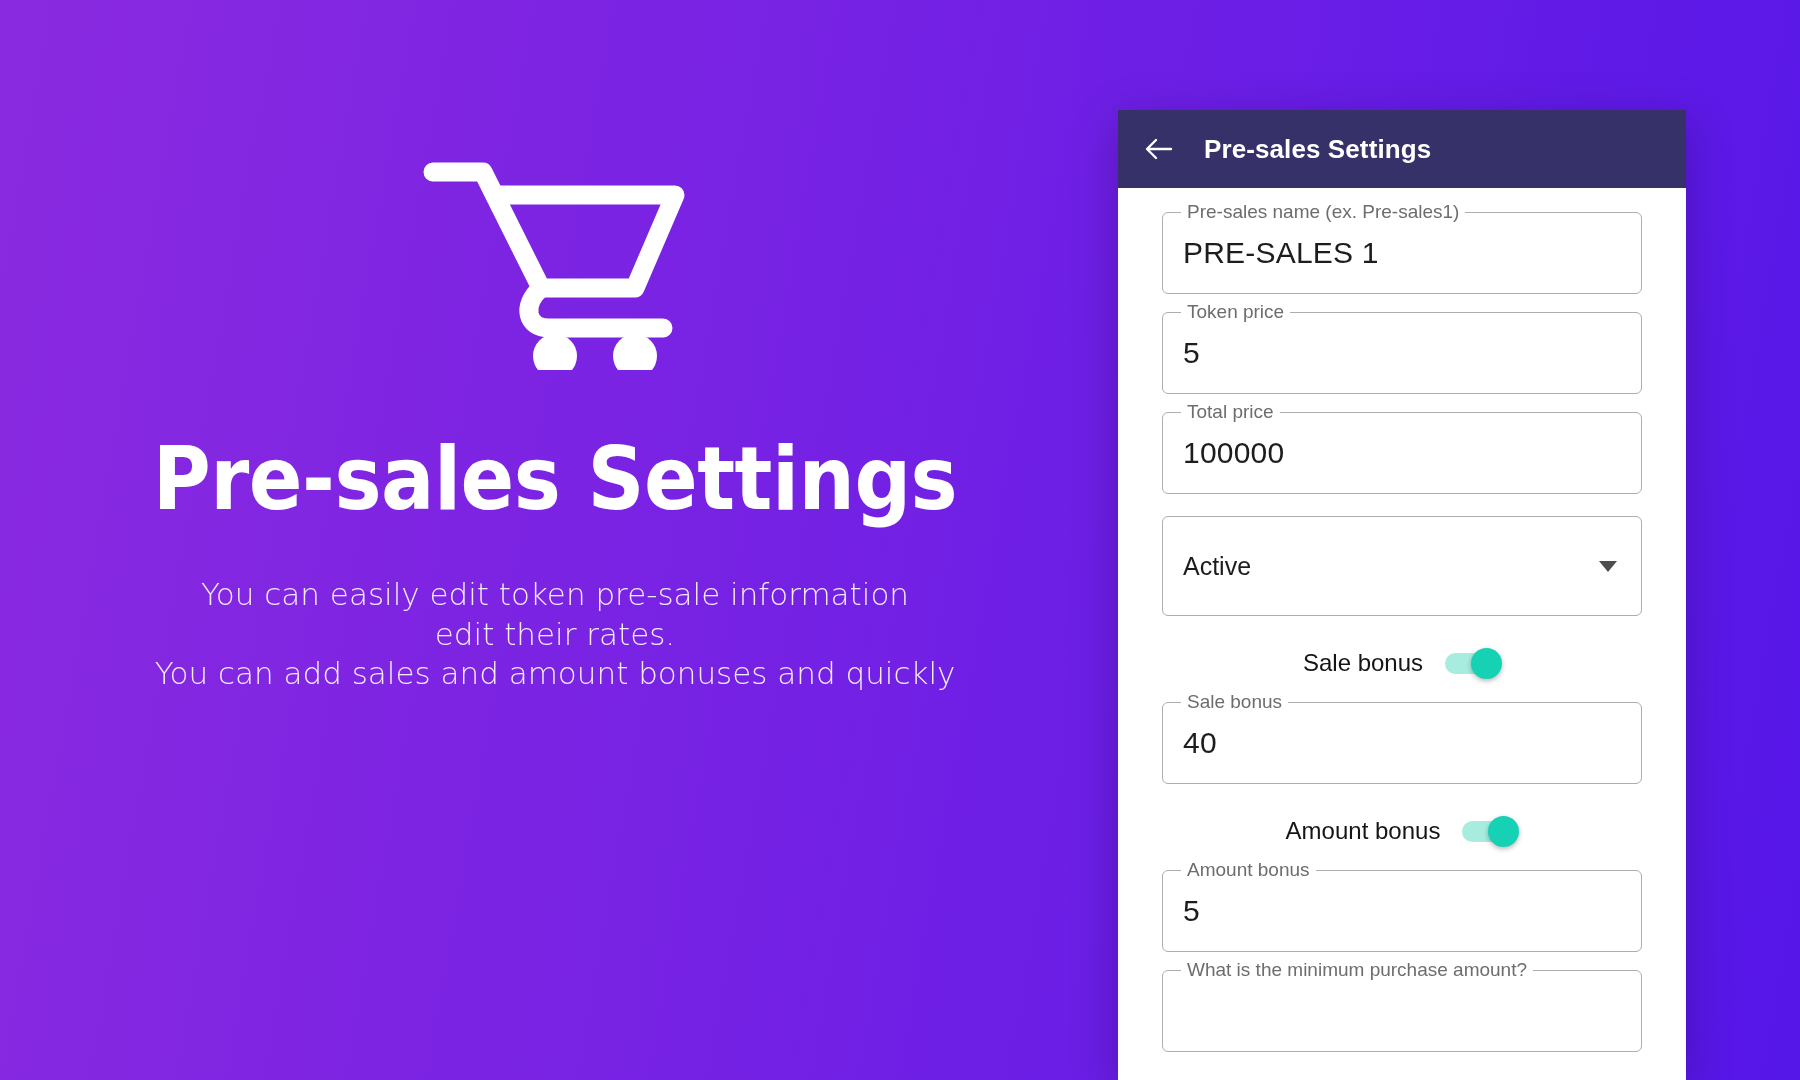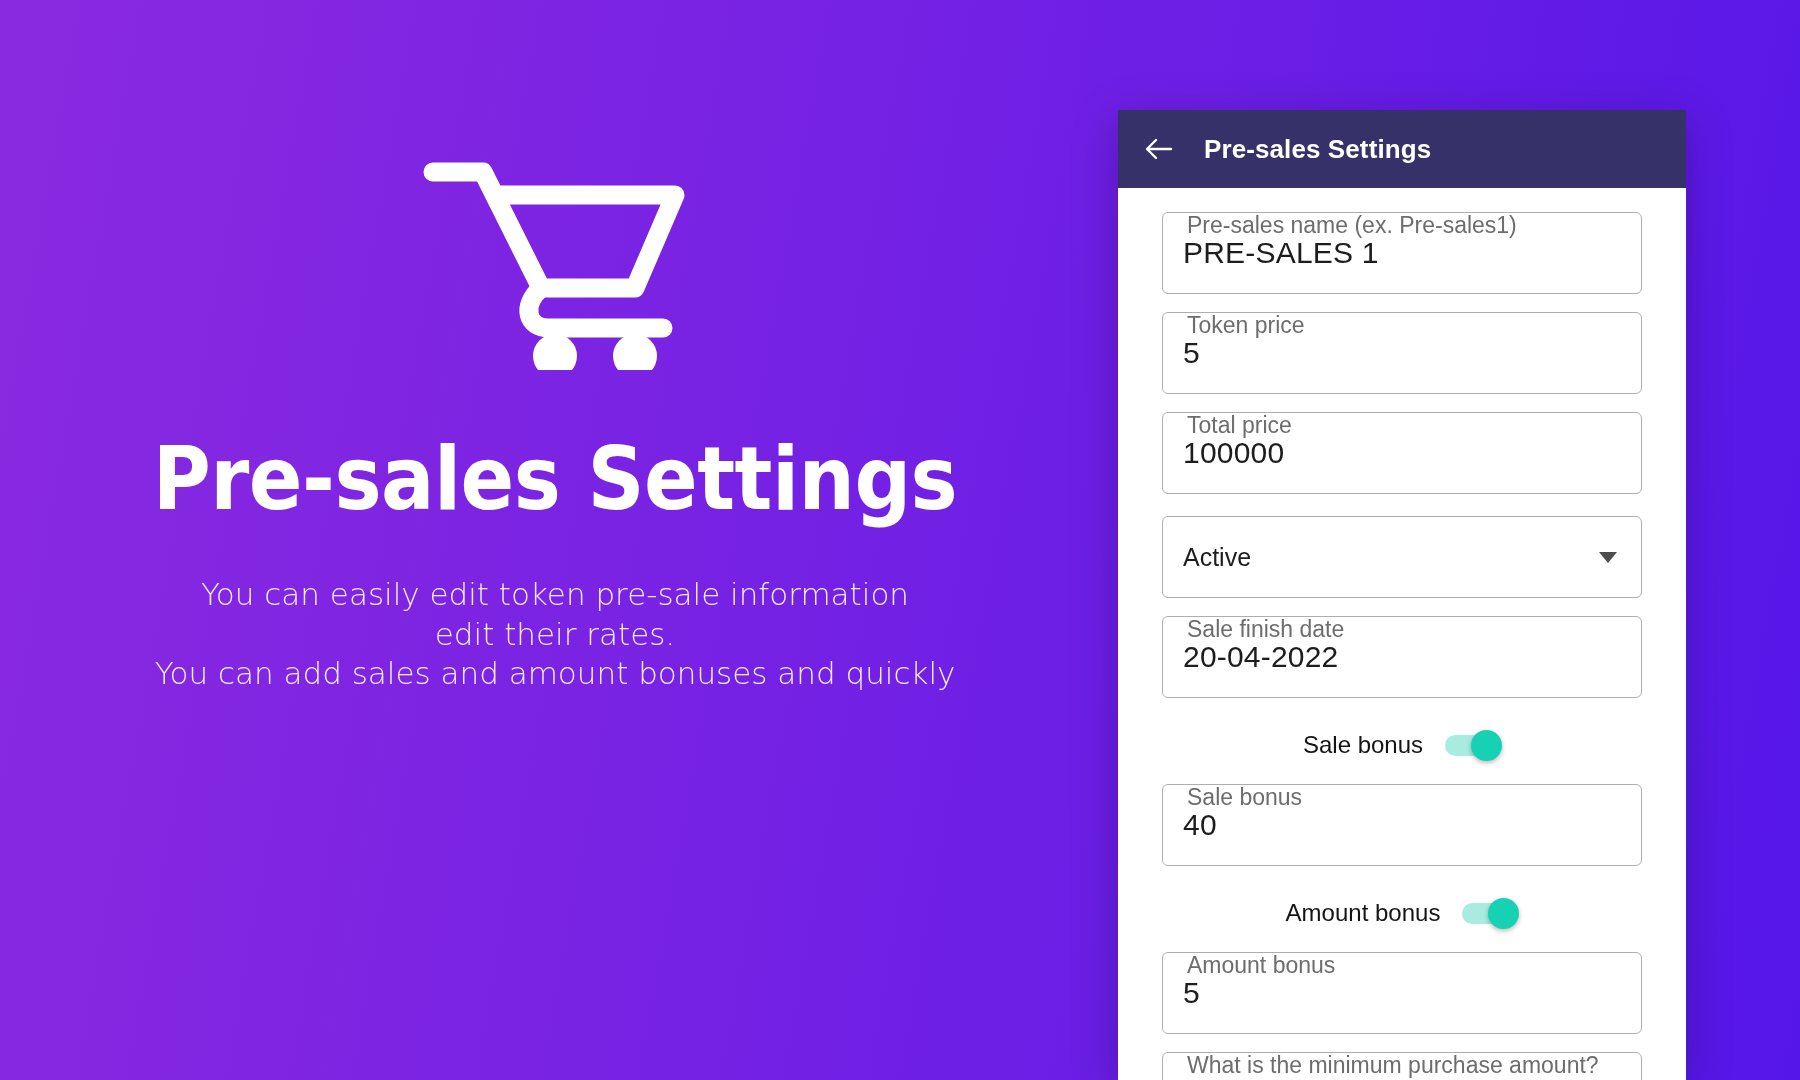--- a/index.html
+++ b/index.html
@@ -103,37 +103,36 @@
     align-items:center;
     padding:0 20px;
     background:transparent;
   }
   .field:first-child { margin-top:6px; }
   .field-label {
     position:absolute;
     top:-11px; left:18px;
     background:#ffffff;
     padding:0 6px;
-    font-size:23px;
+    font-size:19px;
     color:#6d6d6d;
     line-height:1;
     white-space:nowrap;
-    margin-top:12px;
   }
   .field-value {
     font-size:30px;
     color:#1d1d1d;
     letter-spacing:0.2px;
   }
 
   
   .select-field {
     position:relative;
     margin-top:22px;
-    height:82px;
+    height:100px;
     border:1.4px solid #aeaeae;
     border-radius:6px;
     display:flex;
     align-items:center;
     justify-content:space-between;
     padding:0 20px;
     cursor:pointer;
   }
   .select-value { font-size:25px; color:#1d1d1d; }
   .caret {
@@ -231,24 +230,20 @@
     <div class="field">
       <span class="field-label">Total price</span>
       <span class="field-value">100000</span>
     </div>
 
     <div class="select-field">
       <span class="select-value">Active</span>
       <span class="caret"></span>
     </div>
 
-    <div class="field">
-      <span class="field-label">Sale finish date</span>
-      <span class="field-value">20-04-2022</span>
-    </div>
 
     <div class="toggle-row">
       <span class="toggle-label">Sale bonus</span>
       <span class="switch">
         <span class="track"></span>
         <span class="thumb"></span>
       </span>
     </div>
 
     <div class="field">

